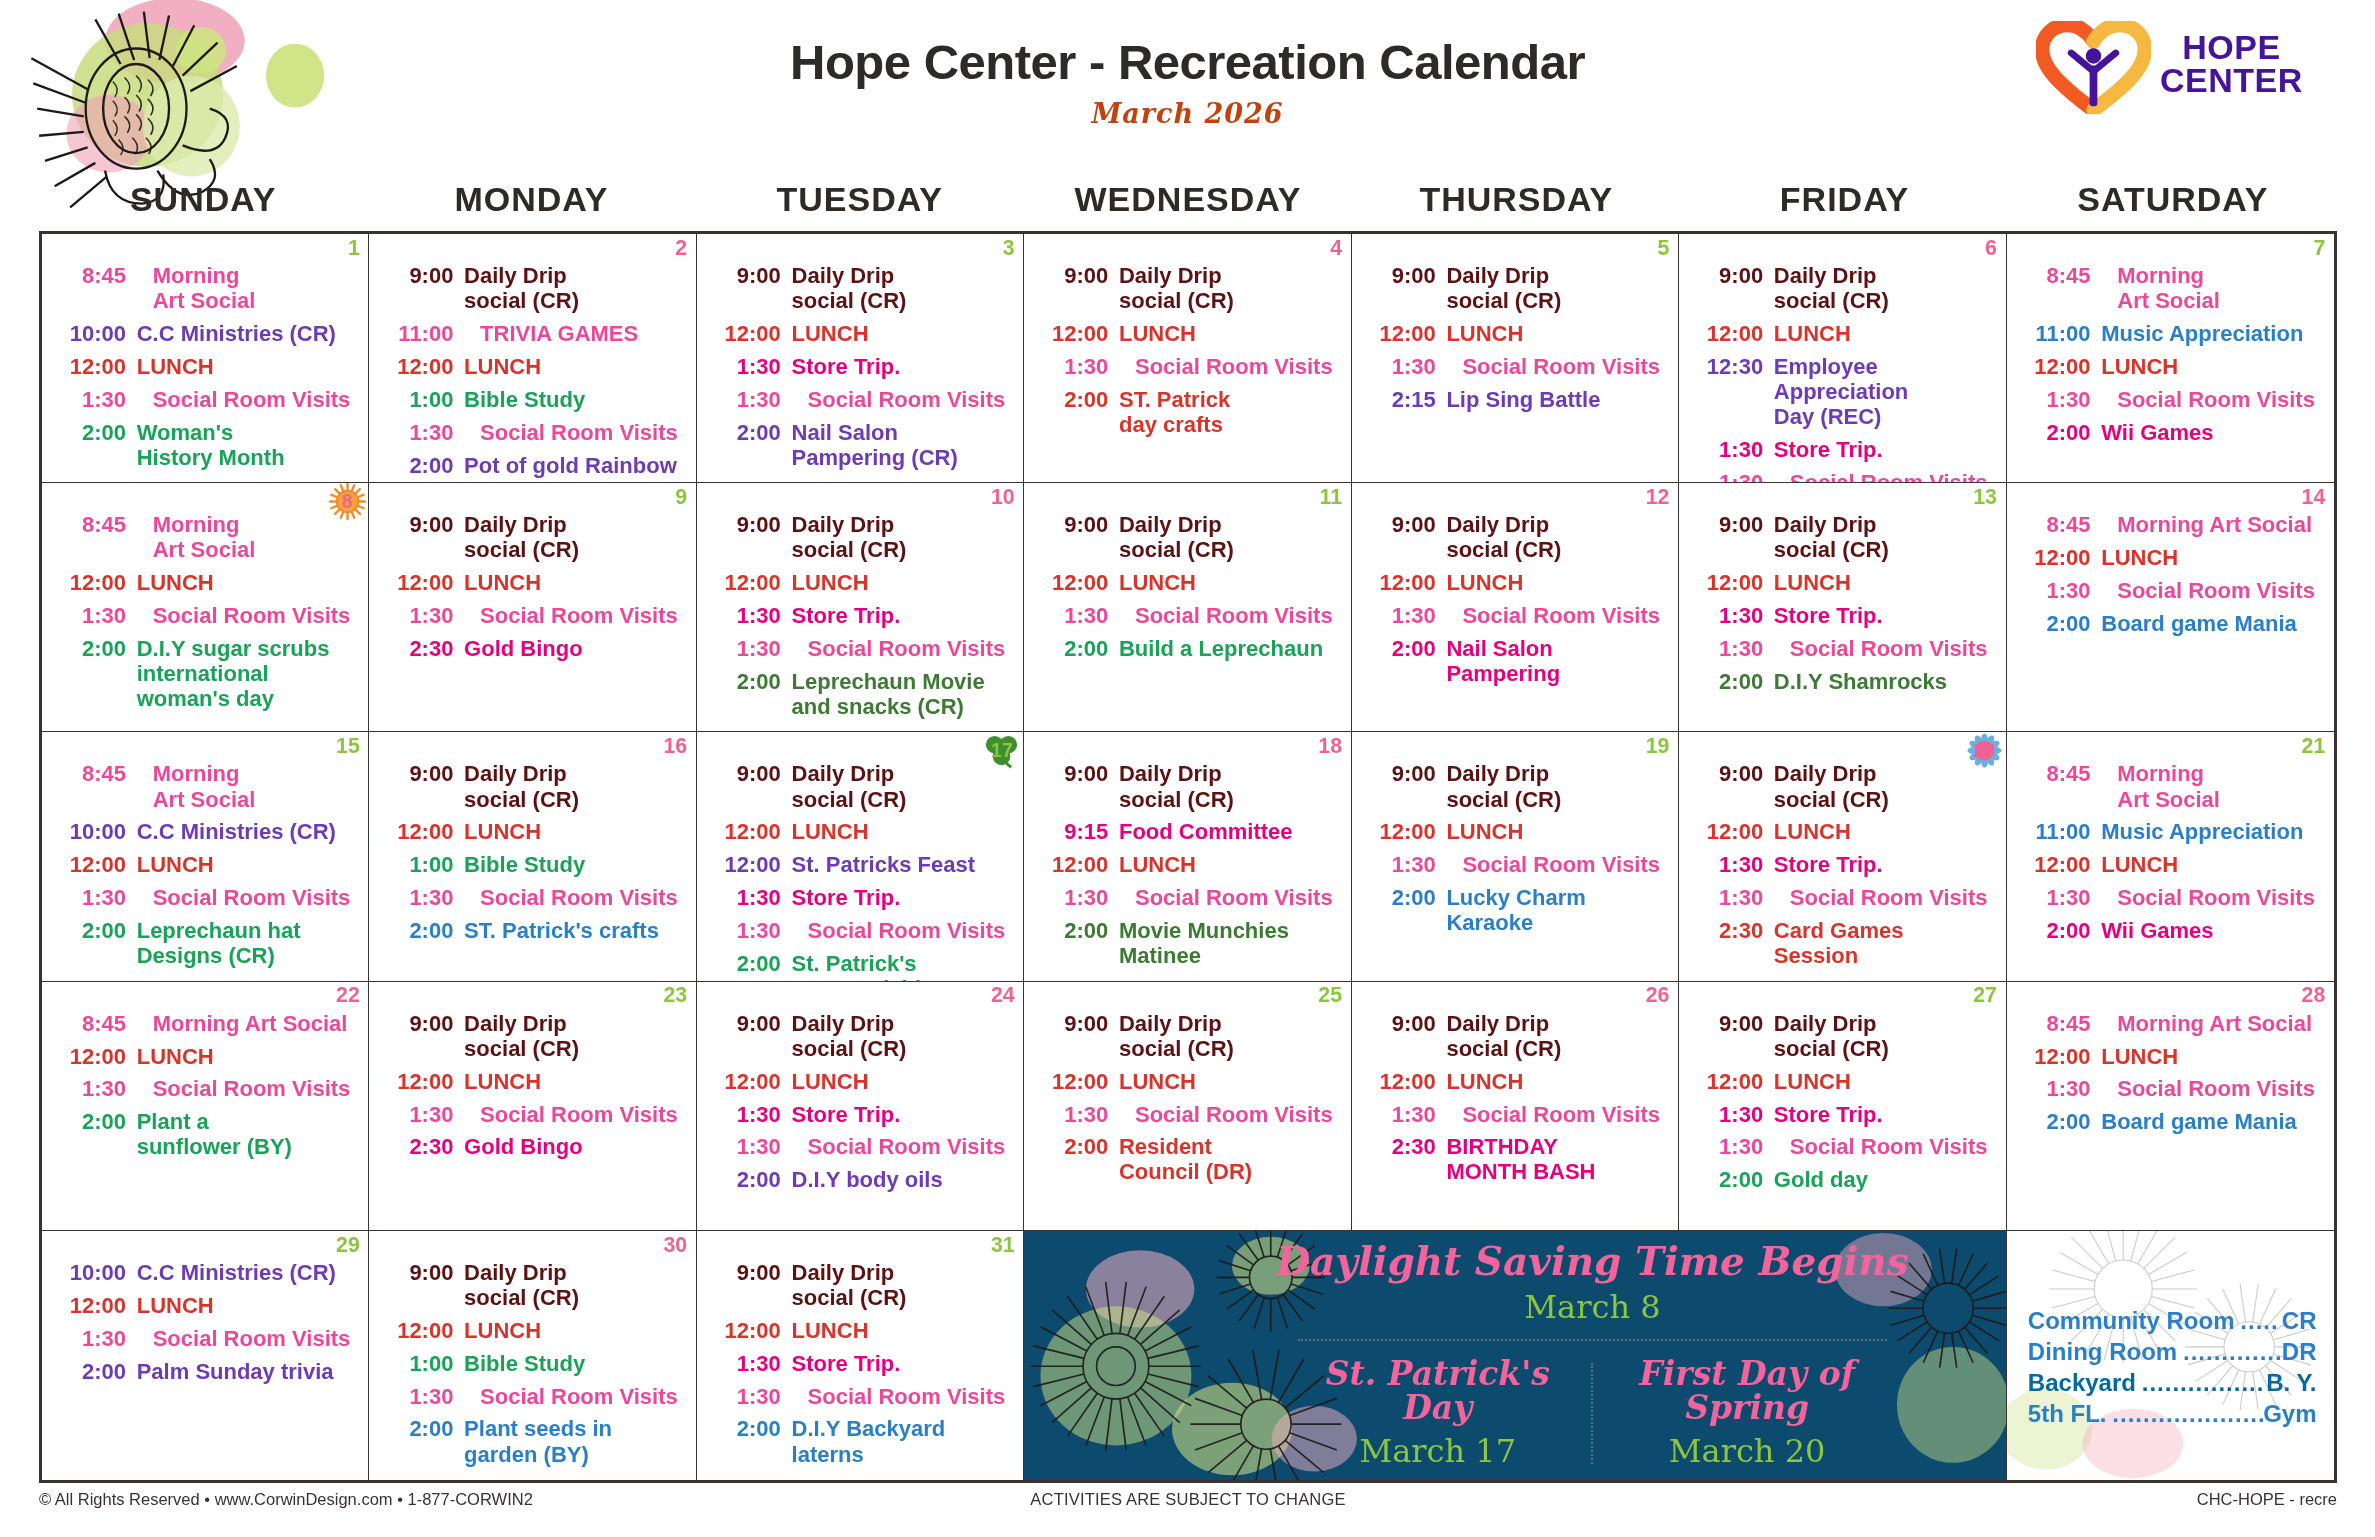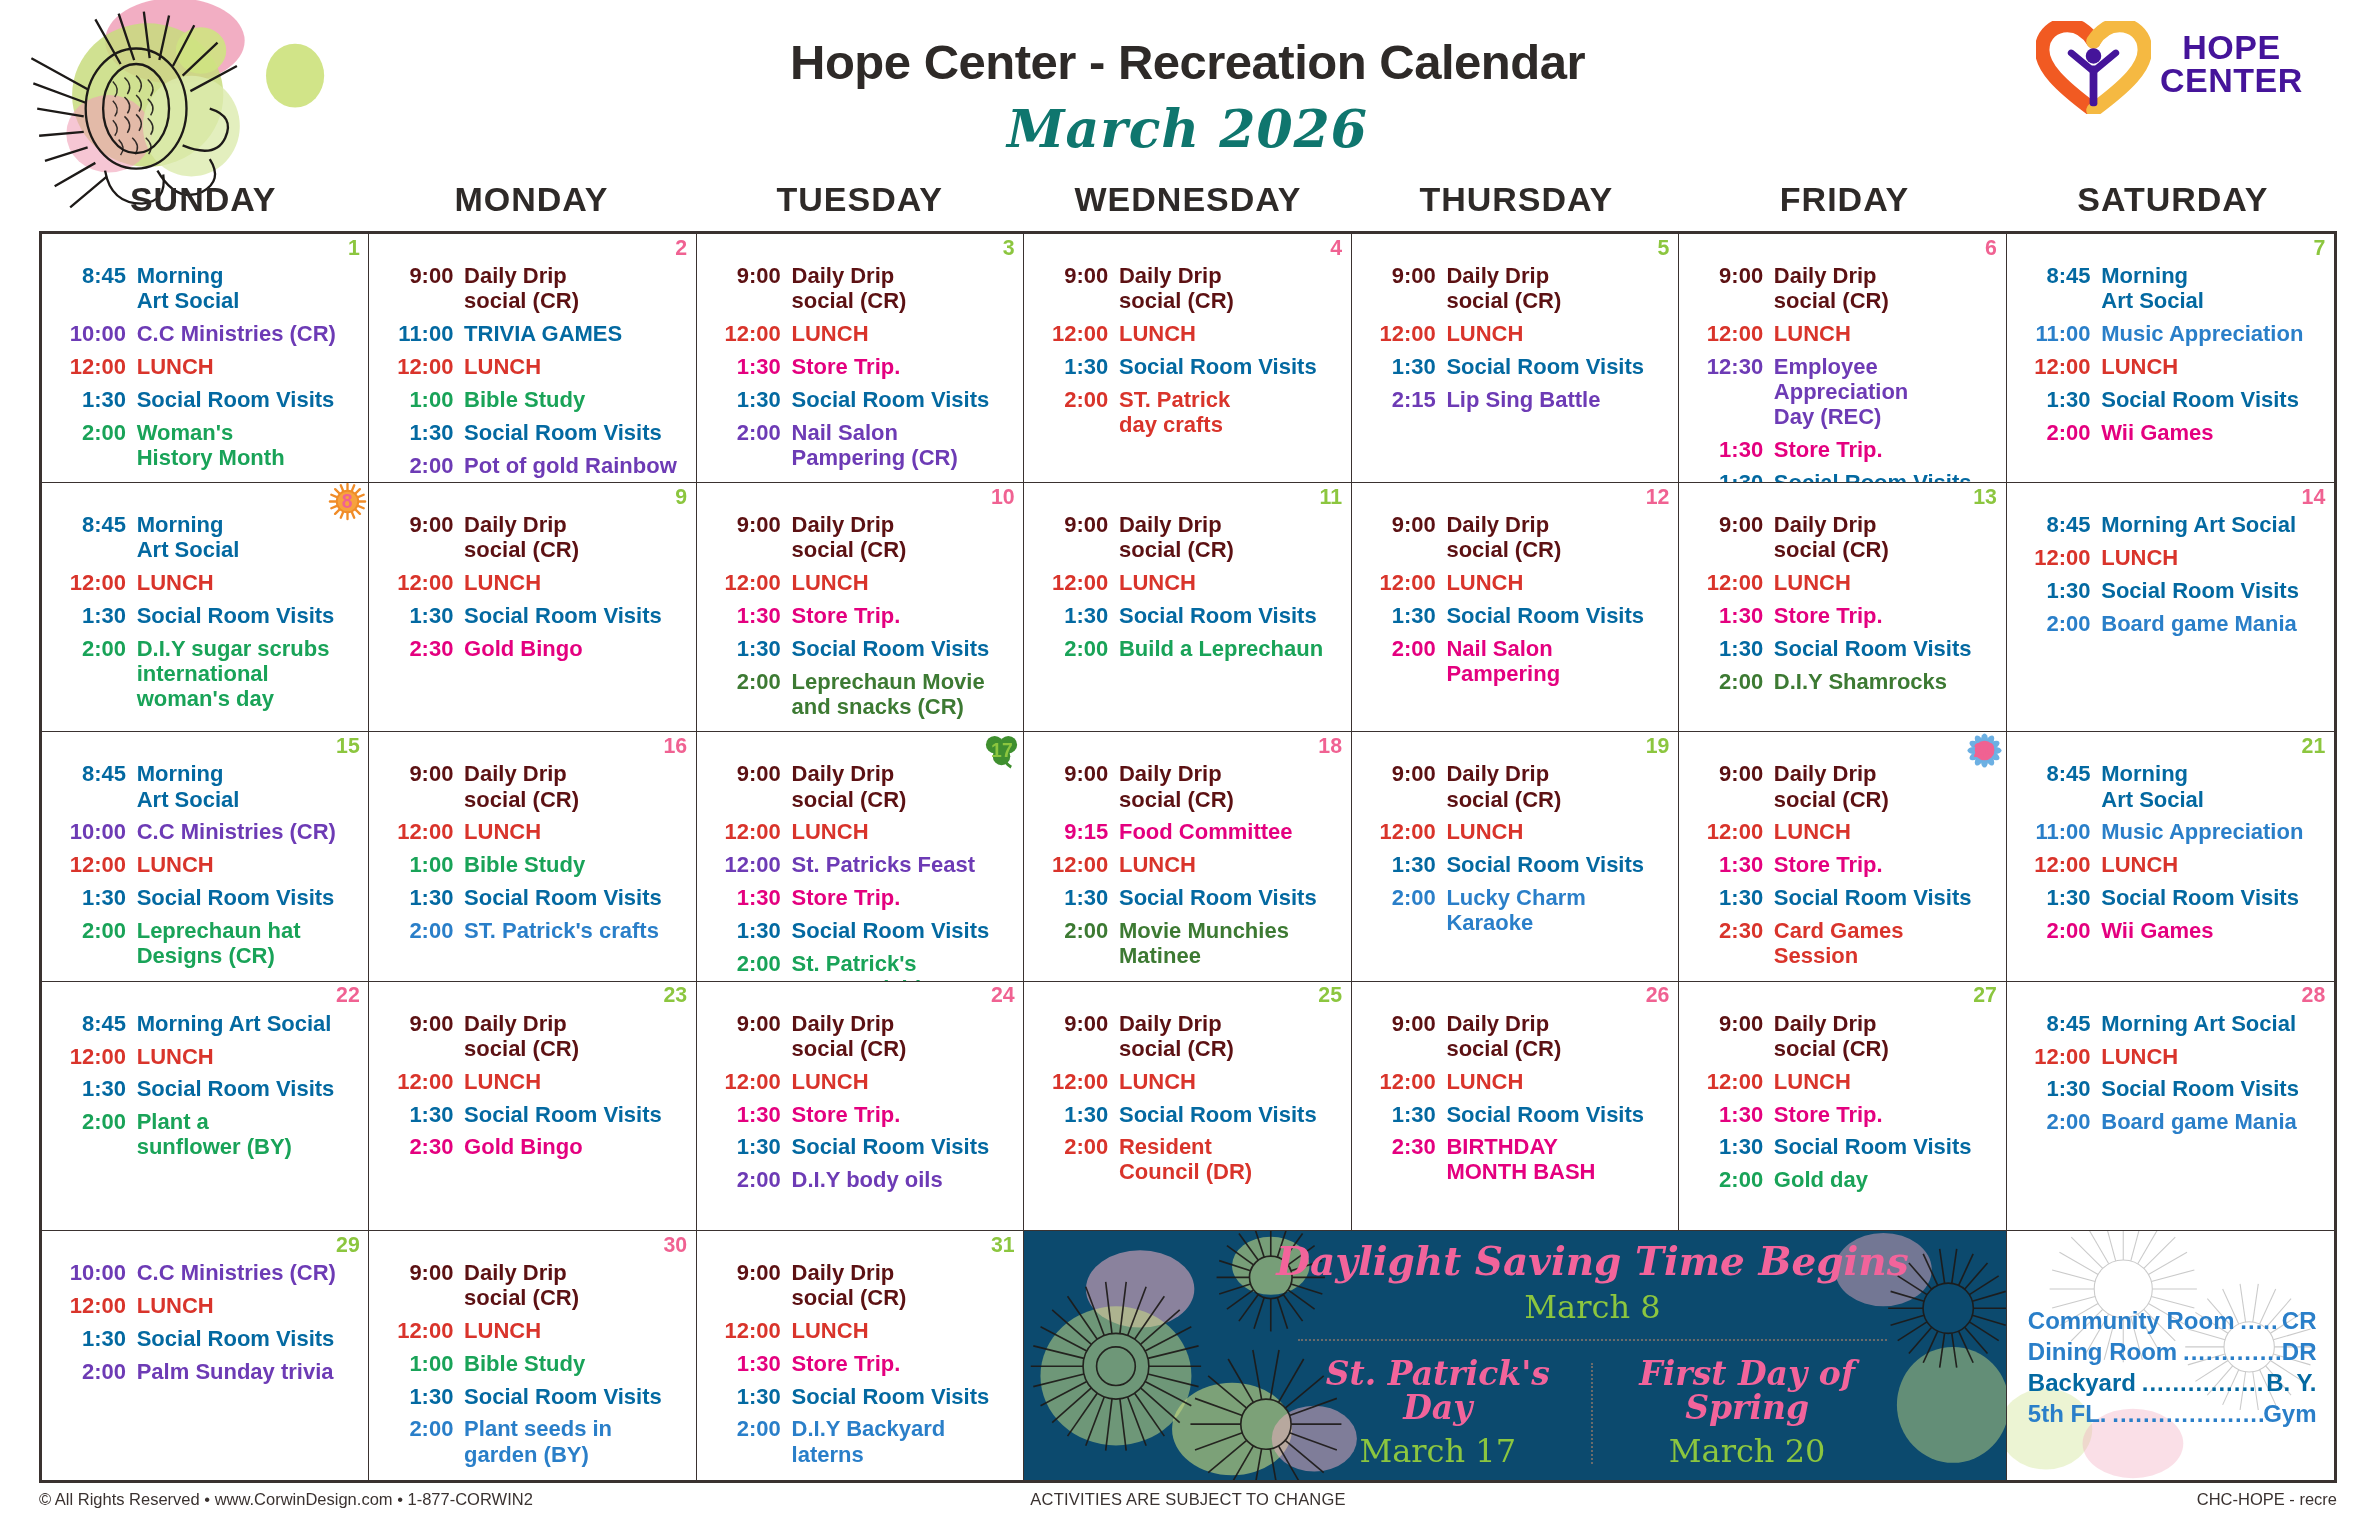--- a/index.html
+++ b/index.html
@@ -17,22 +17,22 @@
   .title-block {
     position: absolute; left: 0; right: 0; top: 37px;
     text-align: center;
   }
   .cal-title {
     font-size: 49px; font-weight: bold; color: #2e2a28;
     letter-spacing: -0.5px; line-height: 1.05;
   }
   .cal-month {
     font-family: "DejaVu Serif", serif;
-    font-style: italic; font-size: 52px; font-weight: bold;
-    color: #0f766e; margin-top: 9.7px; letter-spacing: 1px;
+    font-style: italic; font-size: 27px; font-weight: bold;
+    color: #c2410c; margin-top: 9.7px; letter-spacing: 1px;
   }
 
   
   .art-topleft {
     position: absolute; left: 11.6px; top: 0; width: 349px; height: 223px;
     overflow: hidden;
   }
 
   
   .logo { position: absolute; right: 28px; top: 21.3px; width: 311px; height: 97px; text-align: center; }
@@ -99,21 +99,21 @@
     font-size: 22px; font-weight: bold; line-height: 1.14;
     margin-bottom: 7.8px;
   }
   .ev .t {
     flex: 0 0 85px; text-align: right; padding-right: 10.7px;
     white-space: nowrap;
   }
   .ev .d { flex: 1 1 auto; }
 
   
-  .c-black   { color: #0369a1; }
+  .c-black   { color: #ec4899; gap: 16px; }
   .c-red     { color: #d9342b; }
   .c-maroon  { color: #5c1113; }
   .c-purple  { color: #6d3bb5; }
   .c-magenta { color: #e4007f; }
   .c-green   { color: #19a358; }
   .c-dgreen  { color: #3d7a33; }
   .c-blue    { color: #2a7fc9; }
 
   
   .special {

